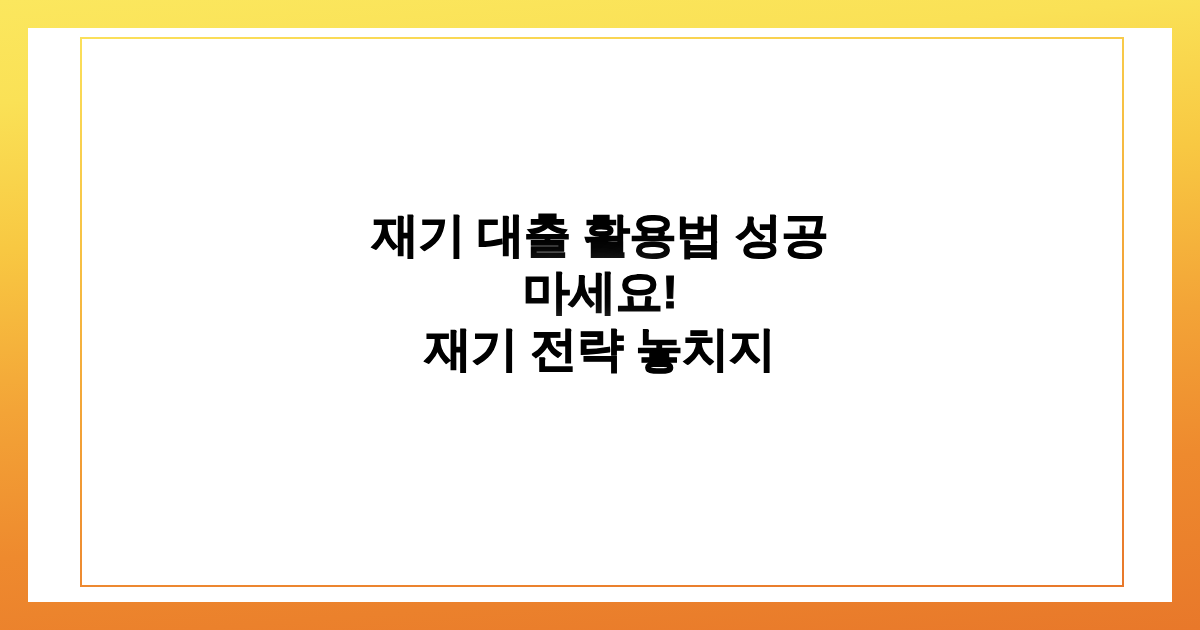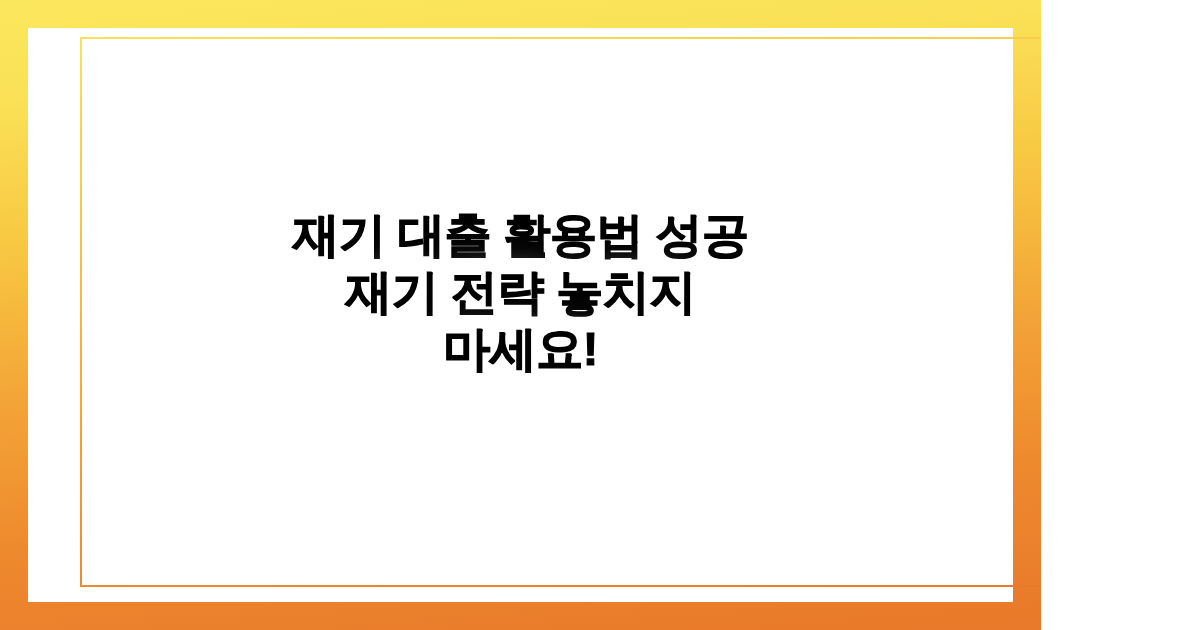--- a/index.html
+++ b/index.html
@@ -7,21 +7,21 @@
     margin: 0;
     padding: 0;
     background: #ffffff;
   }
   body {
     font-family: "Liberation Sans", "DejaVu Sans", sans-serif;
   }
 
   .canvas {
     position: relative;
-    width: 1041px;
+    width: 1200px;
     height: 630px;
     overflow: hidden;
     background: #fca5a5;
   }
 
   
   .outer-frame {
     position: absolute;
     inset: 0;
     background: linear-gradient(175deg, #FBE75E 0%, #FAE156 14%, #F8C842 34%, #F3A437 56%, #EE8A2E 76%, #E8782A 100%);
@@ -641,17 +641,17 @@
   </div>
 
   <div class="outer-frame">
     <div class="outer-frame-hole"></div>
   </div>
 
   <div class="inner-border"></div>
 
   <div class="headline">
     <span class="line">재기 대출 활용법 성공</span>
+    <span class="line">마세요!</span>
     <span class="line">재기 전략 놓치지</span>
-    <span class="line">마세요!</span>
   </div>
 
 </div>
 
 </body></html>

